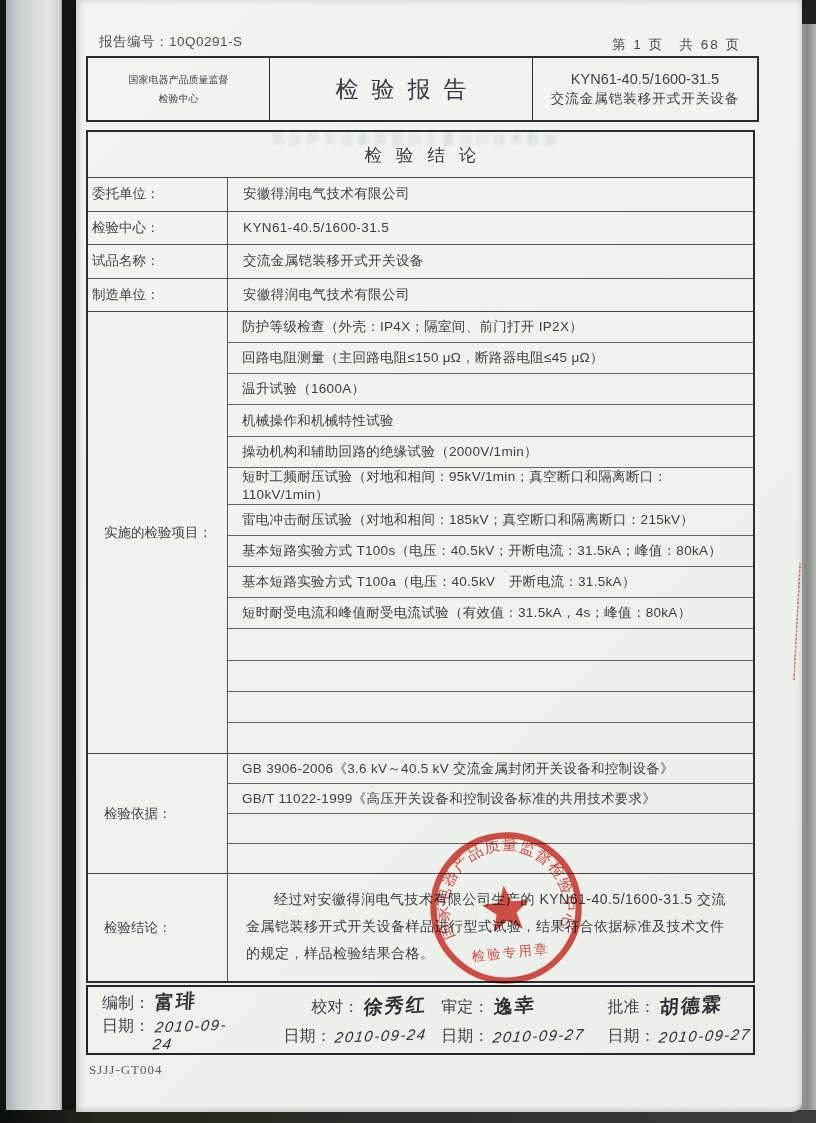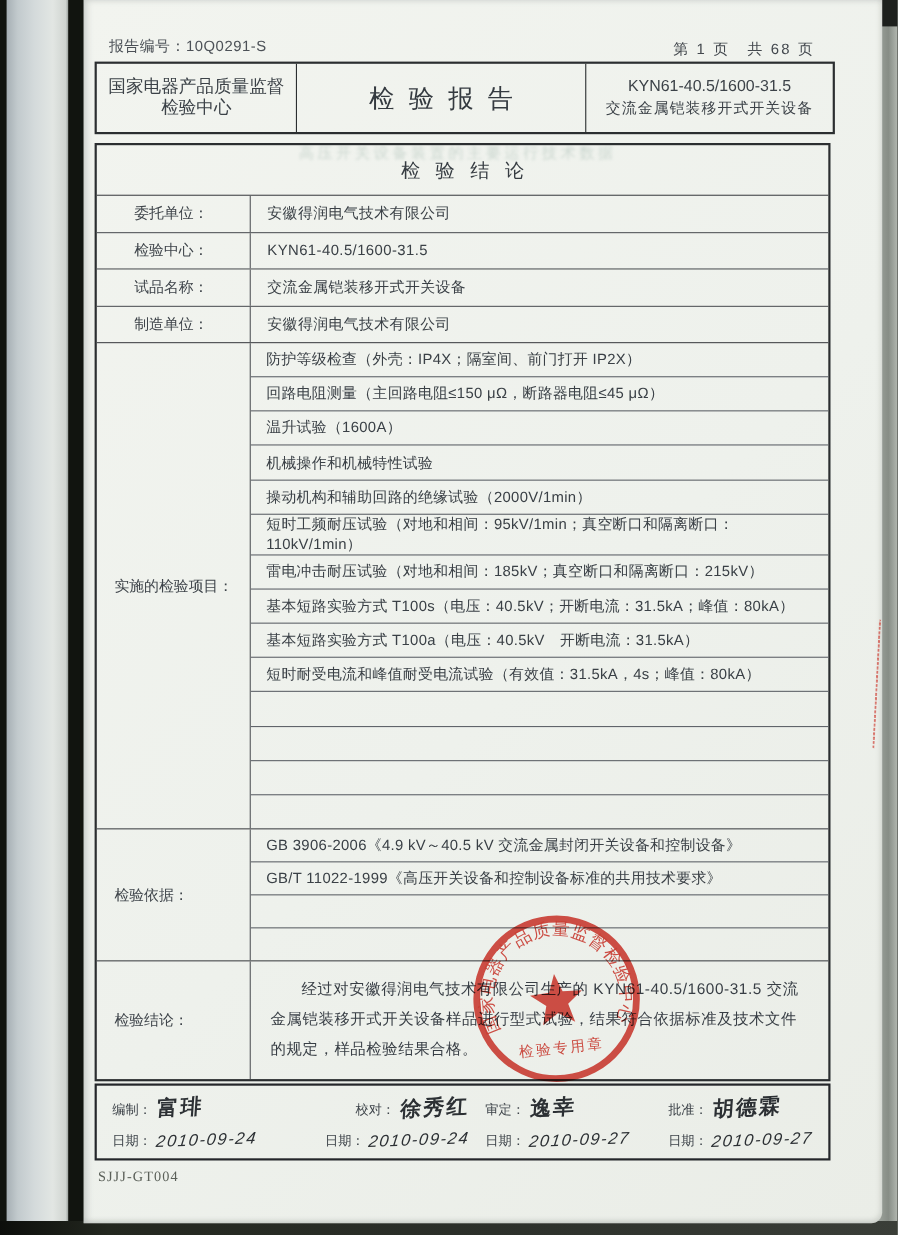--- a/index.html
+++ b/index.html
@@ -22,36 +22,36 @@
     background:linear-gradient(135deg,#f2f4ef 0%,#eef1ec 55%,#eaede7 100%);
     border-bottom-right-radius:10px;
     box-shadow:inset 3px 0 6px rgba(90,100,105,.25), inset -2px -2px 5px rgba(120,126,118,.18);
     color:#3f454c;}
   .meta-line{position:absolute;top:33px;left:23px;font-size:13.5px;color:#4c5157;letter-spacing:.5px;}
   .page-ind{position:absolute;top:36px;left:536px;font-size:13.5px;color:#43484e;letter-spacing:2px;}
   
   .header-table{position:absolute;left:10px;top:56px;width:669px;height:62px;
     border:2px solid #2b2e30;display:flex;background:transparent;}
   .h-cell{display:flex;flex-direction:column;justify-content:center;align-items:center;text-align:center;}
-  .h-org{width:181px;border-right:1.5px solid #2b2e30;font-size:16px;line-height:19px;color:#3c4248;}
+  .h-org{width:181px;border-right:1.5px solid #2b2e30;font-size:10px;line-height:19px;color:#3c4248;}
   .h-title{width:262px;border-right:1.5px solid #2b2e30;font-size:23px;letter-spacing:13px;color:#343a40;text-indent:13px;}
   .h-model{flex:1;font-size:14.5px;line-height:19px;color:#3c4248;}
   .h-model .m2{font-size:13.5px;letter-spacing:1px;}
   
   .ghost{position:absolute;top:131px;left:160px;width:360px;text-align:center;
     font-size:14px;letter-spacing:3px;color:rgba(116,150,136,.55);filter:blur(1.6px);opacity:.55;}
   
   .main-table{position:absolute;left:10px;top:130px;width:669px;height:853px;
     border:2px solid #2b2e30;display:flex;flex-direction:column;box-sizing:border-box;}
   .mt-title{height:45px;border-bottom:1.2px solid #45484b;display:flex;align-items:center;justify-content:center;
     font-size:17.5px;letter-spacing:14px;color:#363c42;text-indent:14px;}
   .t-row{height:33.5px;border-bottom:1px solid #55585b;display:flex;box-sizing:border-box;}
   .t-row:last-child{border-bottom:1px solid #45484b;}
   .lbl-cell{width:140px;border-right:1px solid #55585b;display:flex;align-items:center;
-    padding-left:34px;box-sizing:border-box;font-size:13.5px;color:#3e444a;flex-shrink:0;}
+    padding-left:4px;box-sizing:border-box;font-size:13.5px;color:#3e444a;flex-shrink:0;}
   .val-cell{flex:1;display:flex;align-items:center;padding-left:15px;font-size:13.5px;color:#3a4046;letter-spacing:.4px;}
   .section{display:flex;border-bottom:1px solid #45484b;box-sizing:border-box;}
   .sec-items{height:442px;}
   .sec-basis{height:120px;}
   .sec-concl{flex:1;border-bottom:none;}
   .sec-label{width:140px;border-right:1px solid #55585b;display:flex;align-items:center;
     padding-left:16px;box-sizing:border-box;font-size:13.5px;color:#3e444a;flex-shrink:0;}
   .sec-content{flex:1;display:flex;flex-direction:column;}
   .sub-row{flex:1;border-bottom:1px solid #60646a;display:flex;align-items:center;
     padding-left:14px;font-size:13.5px;color:#3a4046;letter-spacing:.3px;box-sizing:border-box;}
@@ -61,21 +61,21 @@
   .stamp{position:absolute;left:352px;top:830px;width:156px;height:156px;
     transform:rotate(-6deg);mix-blend-mode:multiply;opacity:.93;pointer-events:none;}
   
   .red-mark{position:absolute;left:720px;top:563px;width:0;height:118px;
     border-left:2px dotted rgba(205,50,40,.65);transform:rotate(3deg);border-radius:2px;}
   
   .sig-box{position:absolute;left:10px;top:985px;width:669px;height:70px;
     border:2px solid #24262a;display:flex;box-sizing:border-box;background:transparent;}
   .sig-entry{display:flex;flex-direction:column;justify-content:space-evenly;padding-left:14px;box-sizing:border-box;}
   .sig-line{display:flex;align-items:baseline;}
-  .sig-role{font-size:12px;color:#3e444a;flex-shrink:0;}
+  .sig-role{font-size:16px;color:#3e444a;flex-shrink:0;}
   .sig-name{font-size:19px;color:#2c3034;margin-left:5px;display:inline-block;
     transform:rotate(-3deg) skewX(-7deg);letter-spacing:2px;font-weight:600;}
   .sig-date{font-size:15px;color:#2c3034;margin-left:4px;display:inline-block;
     transform:rotate(-2deg) skewX(-9deg);letter-spacing:1.5px;font-style:italic;}
   .footer-code{position:absolute;left:13px;top:1062px;font-size:13px;color:#5b6059;
     font-family:"Liberation Serif", serif;letter-spacing:1px;}
 </style>
 </head>
 <body>
 
@@ -145,21 +145,21 @@
           <div class="sub-row"></div>
           <div class="sub-row"></div>
           <div class="sub-row"></div>
           <div class="sub-row"></div>
         </div>
     </div>
 
     <div class="section sec-basis">
       <div class="sec-label">检验依据：</div>
       <div class="sec-content" id="basis-rows">
-          <div class="sub-row">GB 3906-2006《4.9 kV～40.5 kV 交流金属封闭开关设备和控制设备》</div>
+          <div class="sub-row">GB 3906-2006《3.6 kV～40.5 kV 交流金属封闭开关设备和控制设备》</div>
           <div class="sub-row">GB/T 11022-1999《高压开关设备和控制设备标准的共用技术要求》</div>
           <div class="sub-row"></div>
           <div class="sub-row"></div>
         </div>
     </div>
 
     <div class="section sec-concl">
       <div class="sec-label">检验结论：</div>
       <div class="sec-content">
         <div class="concl-text">经过对安徽得润电气技术有限公司生产的 KYN61-40.5/1600-31.5 交流金属铠装移开式开关设备样品进行型式试验，结果符合依据标准及技术文件的规定，样品检验结果合格。</div>

